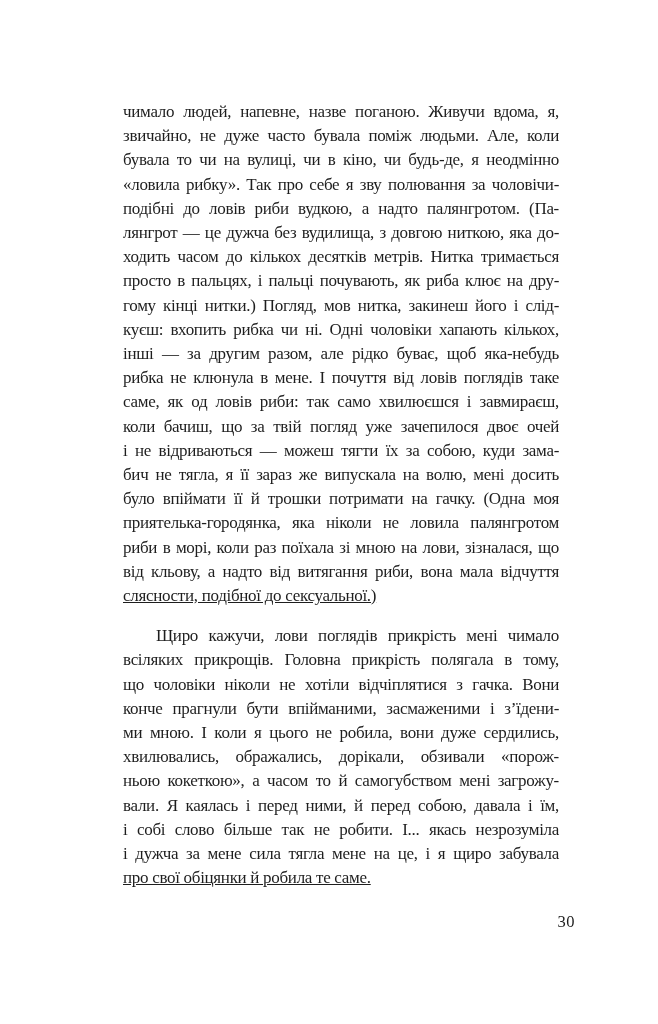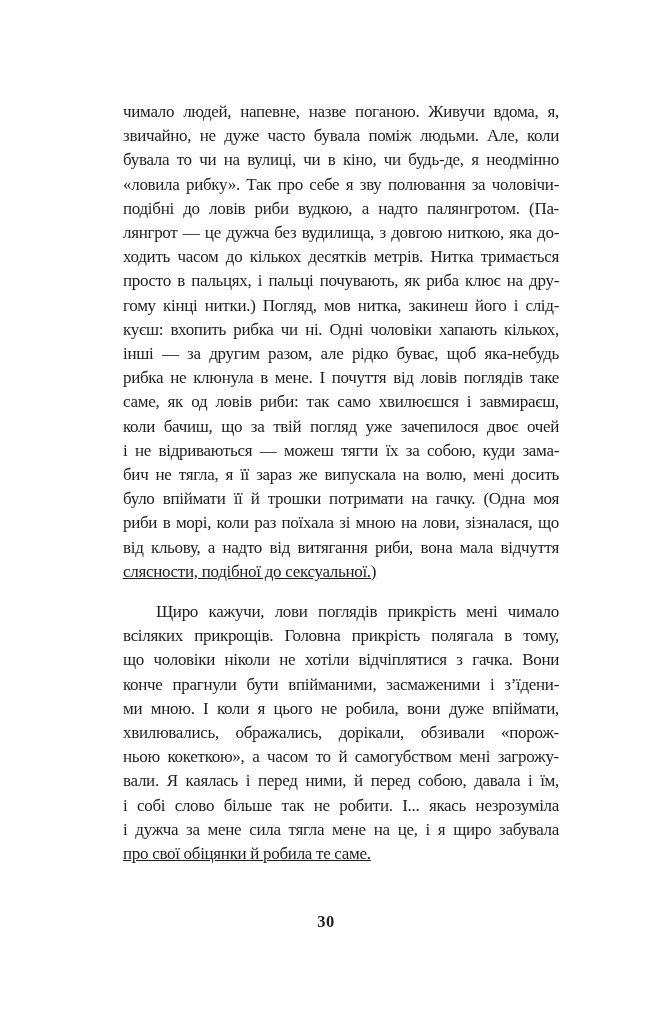--- a/index.html
+++ b/index.html
@@ -39,27 +39,26 @@
   }
   .line.para-end {
     text-align-last: left;
     text-decoration: underline;
   }
   .line.first-indent {
     text-indent: 33px;
   }
   .page-number {
     position: absolute;
-    left: 92px;
+    left: 107px;
     top: 912px;
     width: 468px;
-    text-align: center;
+    text-align: right;
     font-size: 16.5px;
     letter-spacing: 0.5px;
-    font-weight: bold;
   }
 </style>
 </head>
 <body style="background: rgb(255, 255, 255); color: rgb(30, 30, 30);">
 
 <main class="book-page">
   <div class="textblock">
       <div class="paragraph">
         <div class="line">чимало людей, напевне, назве поганою. Живучи вдома, я,</div>
         <div class="line">звичайно, не дуже часто бувала поміж людьми. Але, коли</div>
@@ -71,30 +70,31 @@
         <div class="line">просто в пальцях, і пальці почувають, як риба клює на дру-</div>
         <div class="line">гому кінці нитки.) Погляд, мов нитка, закинеш його і слід-</div>
         <div class="line">куєш: вхопить рибка чи ні. Одні чоловіки хапають кількох,</div>
         <div class="line">інші — за другим разом, але рідко буває, щоб яка-небудь</div>
         <div class="line">рибка не клюнула в мене. І почуття від ловів поглядів таке</div>
         <div class="line">саме, як од ловів риби: так само хвилюєшся і завмираєш,</div>
         <div class="line">коли бачиш, що за твій погляд уже зачепилося двоє очей</div>
         <div class="line">і не відриваються — можеш тягти їх за собою, куди зама-</div>
         <div class="line">бич не тягла, я її зараз же випускала на волю, мені досить</div>
         <div class="line">було впіймати її й трошки потримати на гачку. (Одна моя</div>
+        <div class="line">приятелька-городянка, яка ніколи не ловила палянгротом</div>
         <div class="line">риби в морі, коли раз поїхала зі мною на лови, зізналася, що</div>
         <div class="line">від кльову, а надто від витягання риби, вона мала відчуття</div>
         <div class="line para-end">слясности, подібної до сексуальної.)</div>
       </div>
       <div class="paragraph">
         <div class="line first-indent">Щиро кажучи, лови поглядів прикрість мені чимало</div>
         <div class="line">всіляких прикрощів. Головна прикрість полягала в тому,</div>
         <div class="line">що чоловіки ніколи не хотіли відчіплятися з гачка. Вони</div>
         <div class="line">конче прагнули бути впійманими, засмаженими і з’їдени-</div>
-        <div class="line">ми мною. І коли я цього не робила, вони дуже впіймати,</div>
+        <div class="line">ми мною. І коли я цього не робила, вони дуже сердились,</div>
         <div class="line">хвилювались, ображались, дорікали, обзивали «порож-</div>
         <div class="line">ньою кокеткою», а часом то й самогубством мені загрожу-</div>
         <div class="line">вали. Я каялась і перед ними, й перед собою, давала і їм,</div>
         <div class="line">і собі слово більше так не робити. І... якась незрозуміла</div>
         <div class="line">і дужча за мене сила тягла мене на це, і я щиро забувала</div>
         <div class="line para-end">про свої обіцянки й робила те саме.</div>
       </div>
     </div>
   <div class="page-number">30</div>
 </main>

